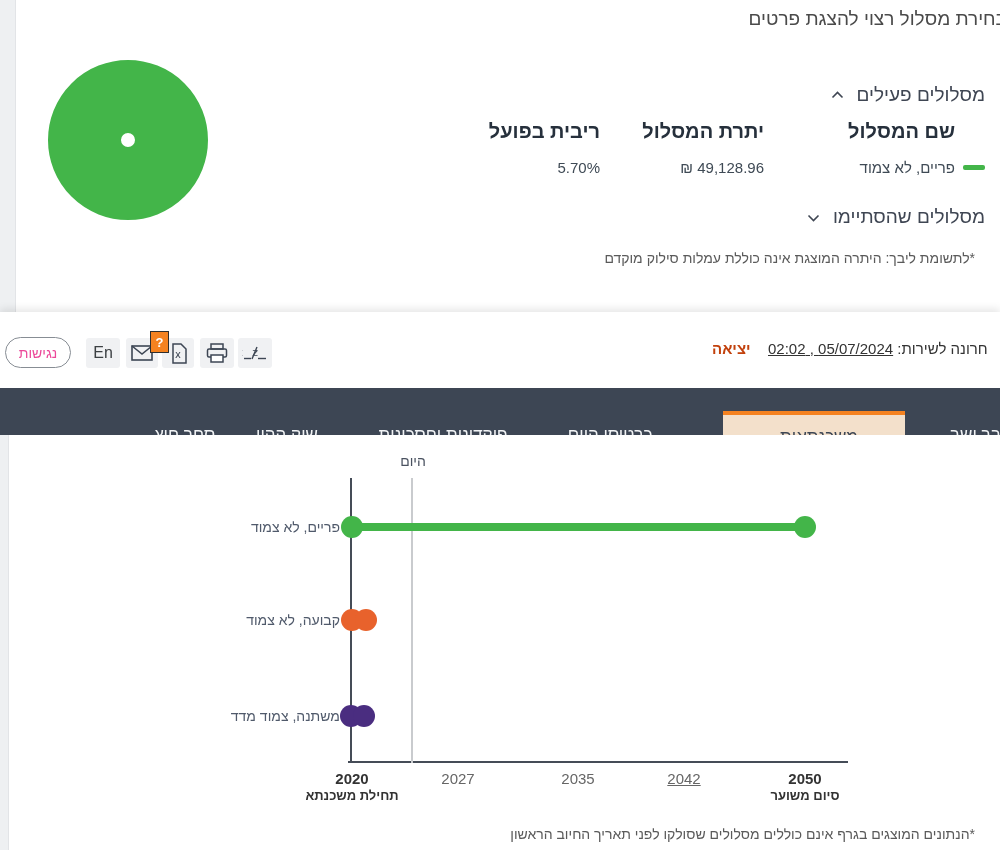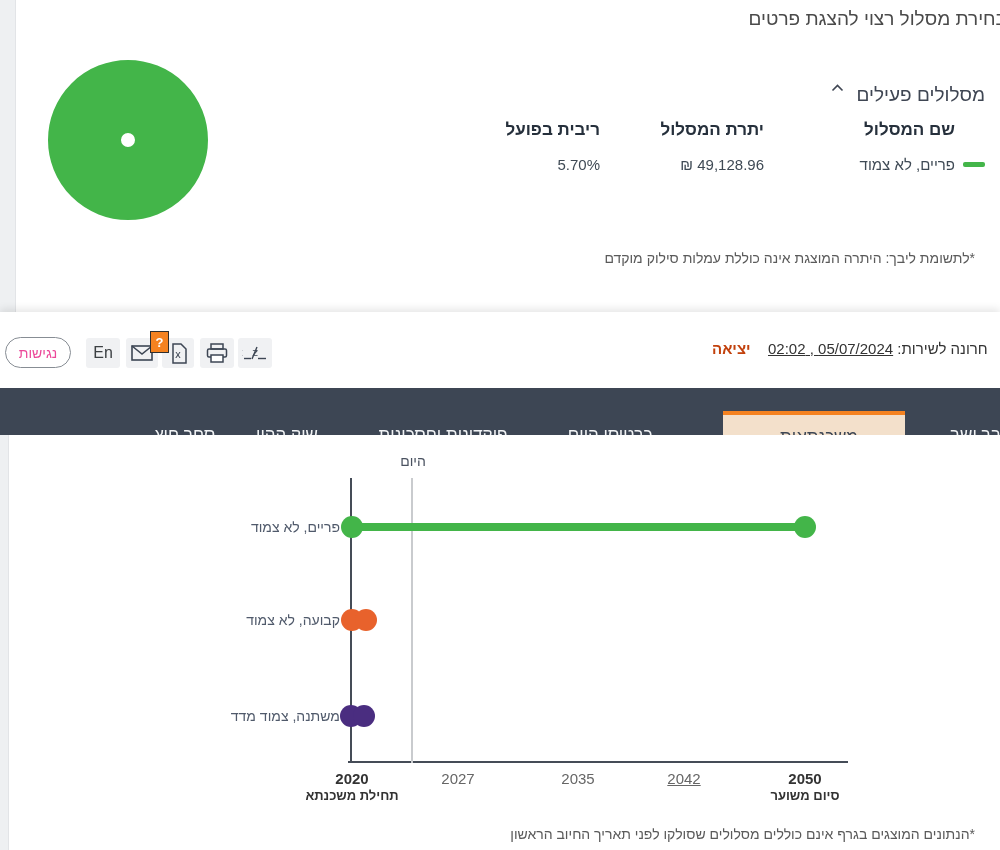--- a/index.html
+++ b/index.html
@@ -2,24 +2,24 @@
 <html lang="he" dir="rtl"><head>
 <meta charset="utf-8">
 <style>
   html,body{margin:0;padding:0;width:1000px;height:850px;overflow:hidden;
     font-family:"Liberation Sans","DejaVu Sans",sans-serif;background:#eef0f2;position:relative;}
   *{box-sizing:border-box;}
   
   .top-card{position:absolute;top:0;left:15px;right:0;height:312px;background:#fff;border-left:1px solid #e2e4e7;}
   .page-title{position:absolute;top:8px;right:-7px;font-size:19px;color:#4a4a4a;white-space:nowrap;}
   .donut{position:absolute;top:60px;left:32px;width:160px;height:160px;border:73px solid #43b549;border-radius:50%;}
-  .section-hdr{position:absolute;right:15px;display:flex;align-items:flex-start;gap:13px;font-size:19px;color:#3f4653;cursor:pointer;}
+  .section-hdr{position:absolute;right:15px;display:flex;align-items:center;gap:13px;font-size:19px;color:#3f4653;cursor:pointer;}
   .section-hdr svg{flex:0 0 auto;}
   .tbl{position:absolute;top:120px;right:15px;display:grid;grid-template-columns:221px 164px 150px;direction:rtl;}
-  .tbl .hcell{font-size:17px;font-weight:bold;color:#26303c;text-align:right;padding-bottom:16px;}
+  .tbl .hcell{font-size:20px;font-weight:bold;color:#26303c;text-align:right;padding-bottom:16px;}
   .tbl .hcell.name{padding-right:30px;}
   .tbl .vcell{font-size:15px;color:#3f4a55;text-align:right;}
   .namecell{display:flex;align-items:center;gap:8px;justify-content:flex-start;}
   .dash{width:22px;height:5px;border-radius:2px;background:#43b549;flex:0 0 auto;}
   .fine-note{position:absolute;font-size:14px;color:#5a5a5a;right:25px;top:250px;}
   
   .sheet{position:absolute;top:312px;left:0;right:0;bottom:0;background:#fff;box-shadow:0 -3px 8px rgba(0,0,0,.10);z-index:5;}
   .pill{position:absolute;top:25px;left:5px;width:66px;height:31px;border:1px solid #878d94;border-radius:16px;
     background:#fff;font-size:14px;color:#ec4899;display:flex;align-items:center;justify-content:center;cursor:pointer;}
   .tool{position:absolute;top:26px;height:30px;background:#f0f1f3;border-radius:3px;display:flex;align-items:center;justify-content:center;cursor:pointer;}
@@ -77,20 +77,28 @@
     <div class="hcell">ריבית בפועל</div>
 
     <div class="vcell namecell">
       <span class="dash"></span>
       <span>פריים, לא צמוד</span>
     </div>
     <div class="vcell">49,128.96 ₪</div>
     <div class="vcell">5.70%</div>
   </div>
 
+  <div class="section-hdr" style="top:206px;">
+    <span>מסלולים שהסתיימו</span>
+    <span>
+      <svg class="iconsvg" width="13" height="9" viewBox="0 0 13 9">
+          <polyline points="1.5,2.5 6.5,7.5 11.5,2.5" fill="none" stroke="#3f4653" stroke-width="1.6"></polyline>
+        </svg>
+    </span>
+  </div>
 
   <div class="fine-note">*לתשומת ליבך: היתרה המוצגת אינה כוללת עמלות סילוק מוקדם</div>
 </div>
 
 <div class="sheet">
 
   <div class="pill">נגישות</div>
   <div class="tool lang">En</div>
 
   <div class="tool" style="left:126px;width:32px;">

